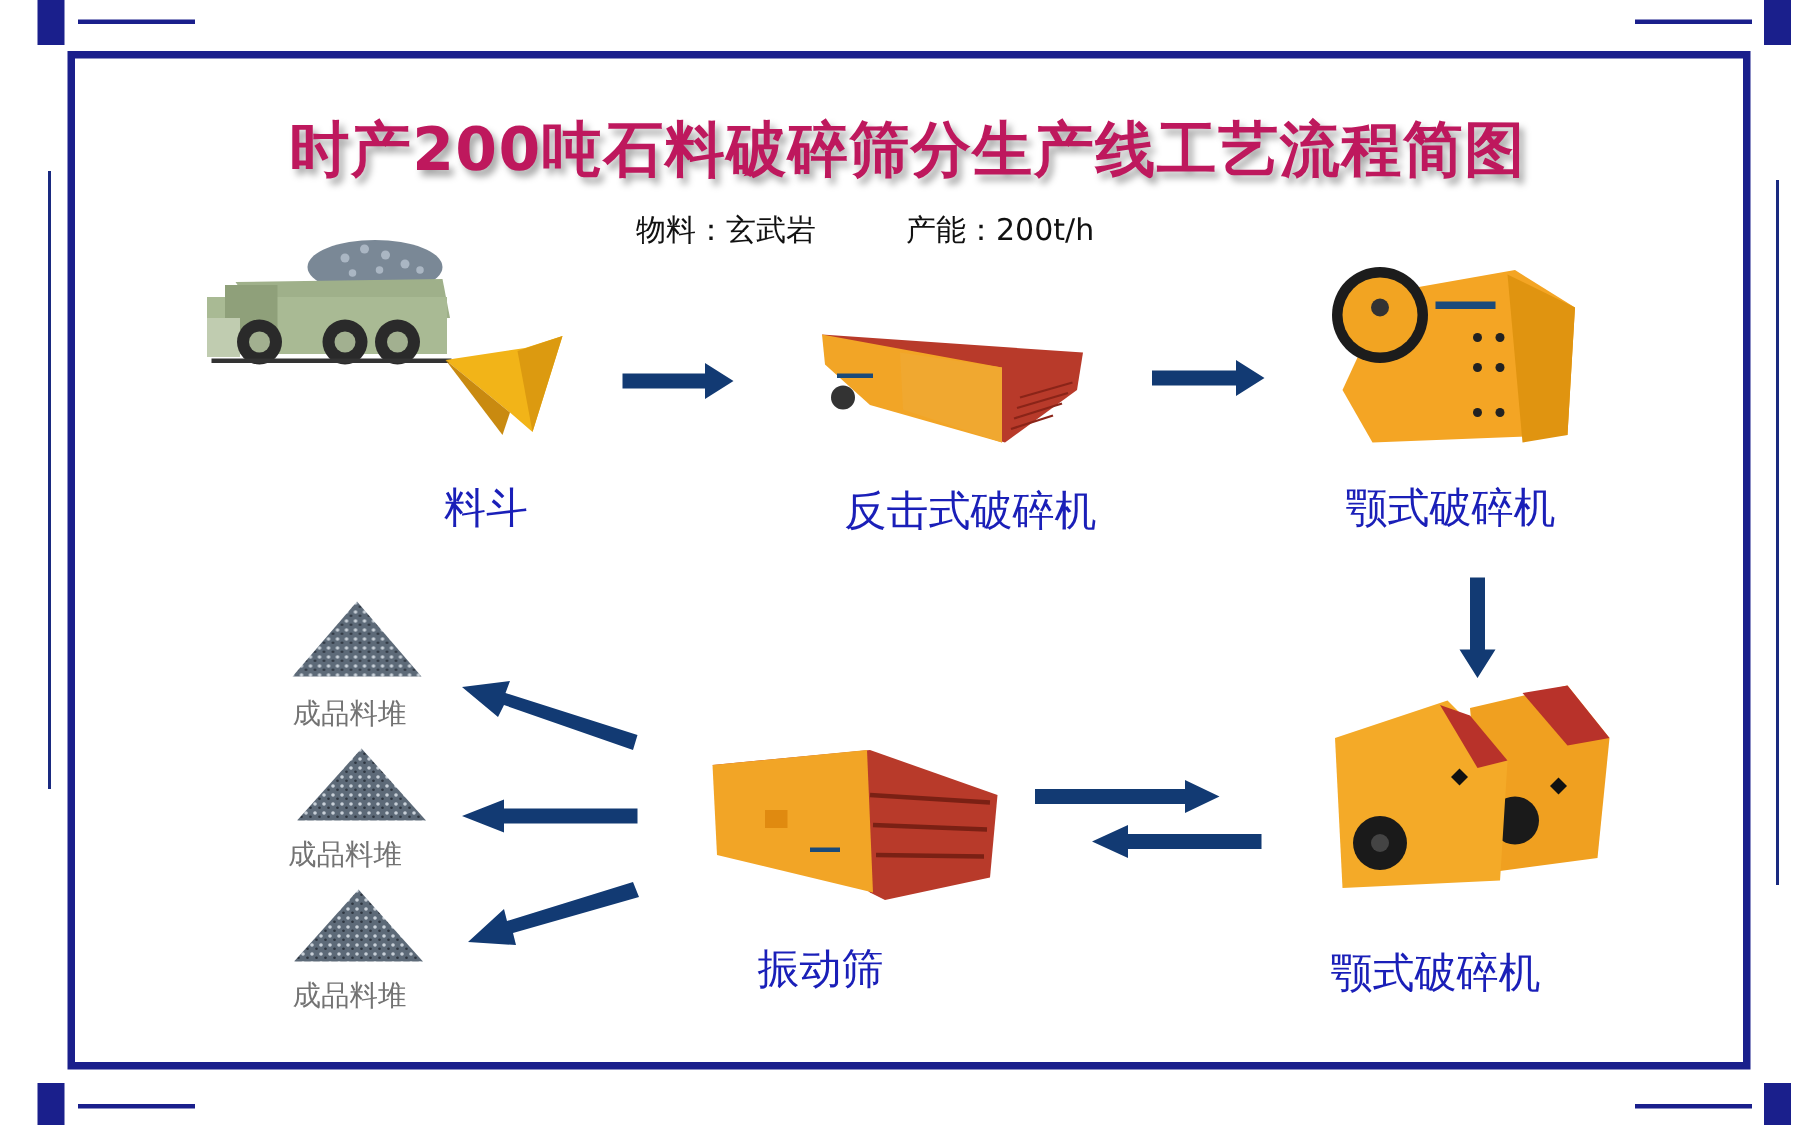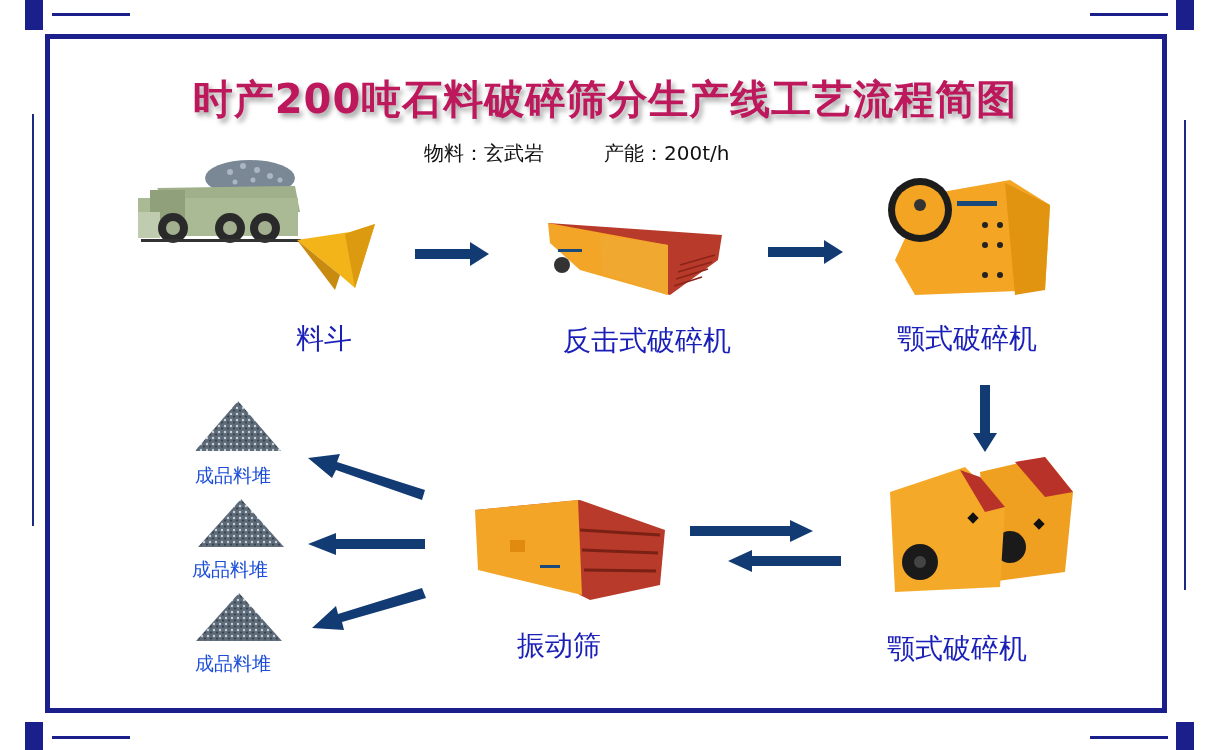--- a/index.html
+++ b/index.html
@@ -4,21 +4,21 @@
 <style>
   html, body { margin: 0; padding: 0; }
   body { width: 1210px; height: 750px; background: #ffffff; position: relative; overflow: hidden; font-family: "DejaVu Sans", "Liberation Sans", sans-serif; }
   .frame { position: absolute; left: 45px; top: 34px; width: 1122px; height: 679px; border: 5px solid #1a1f8c; box-sizing: border-box; }
   .corner-block { position: absolute; width: 18px; height: 28px; background: #1a1f8c; }
   .hline { position: absolute; height: 4px; background: #1a1f8c; }
   .vline { position: absolute; width: 3px; background: #1a2a80; }
   .title { position: absolute; left: 0; width: 1210px; top: 72px; text-align: center; font-size: 40px; font-weight: bold; color: #be185d; letter-spacing: 1px; text-shadow: 3px 4px 5px rgba(0,0,0,0.35); font-family: "DejaVu Sans", sans-serif; }
   .subtitle { position: absolute; top: 140px; font-size: 20px; color: #111; }
   .label { position: absolute; font-size: 28px; color: #1a1fb8; white-space: nowrap; }
-  .pile-label { position: absolute; font-size: 19px; color: #1d4ed8; white-space: nowrap; }
+  .pile-label { position: absolute; font-size: 19px; color: #737373; white-space: nowrap; }
   svg { position: absolute; overflow: visible; }
 </style>
 </head>
 <body>
 
 <div class="corner-block" style="left:25px; top:0; height:30px;"></div>
 <div class="hline" style="left:52px; top:13px; width:78px; height:3px;"></div>
 <div class="corner-block" style="left:1176px; top:0; height:30px;"></div>
 <div class="hline" style="left:1090px; top:13px; width:78px; height:3px;"></div>
 <div class="corner-block" style="left:25px; top:722px;"></div>
@@ -116,21 +116,21 @@
   </g>
   <polygon points="5,15 108,5 112,100 8,75" fill="#f2a526"></polygon>
   <rect x="40" y="45" width="15" height="12" fill="#e08a10"></rect>
   <rect x="70" y="70" width="20" height="3" fill="#1a4a7a"></rect>
 </svg>
 
 <div class="label" style="left:296px; top:320px;">料斗</div>
 <div class="label" style="left:563px; top:322px;">反击式破碎机</div>
 <div class="label" style="left:897px; top:320px;">颚式破碎机</div>
 <div class="label" style="left:887px; top:630px;">颚式破碎机</div>
-<div class="label" style="left:517px; top:627px;">振动筛</div>
+<div class="label" style="left:505px; top:627px;">振动筛</div>
 
 <svg style="left:415px; top:242px;" width="75" height="24" viewBox="0 0 75 24">
   <polygon points="0,7 55,7 55,0 74,12 55,24 55,17 0,17" fill="#123a73"></polygon>
 </svg>
 <svg style="left:768px; top:240px;" width="76" height="24" viewBox="0 0 76 24">
   <polygon points="0,7 56,7 56,0 75,12 56,24 56,17 0,17" fill="#123a73"></polygon>
 </svg>
 <svg style="left:973px; top:385px;" width="24" height="68" viewBox="0 0 24 68">
   <polygon points="7,0 17,0 17,48 24,48 12,67 0,48 7,48" fill="#123a73"></polygon>
 </svg>

